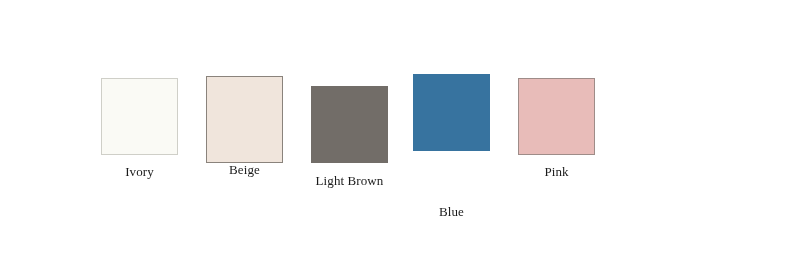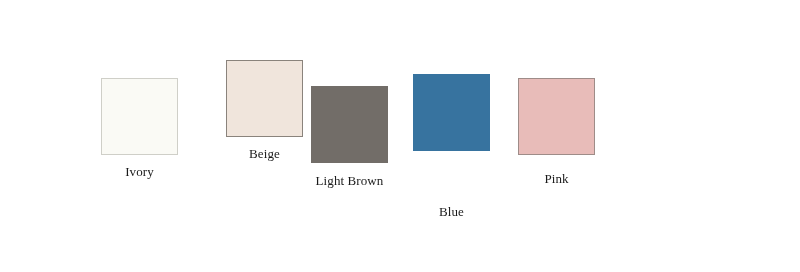--- a/index.html
+++ b/index.html
@@ -44,29 +44,29 @@
   }
 </style>
 </head>
 <body>
 
 <div id="palette-canvas">
     <div class="swatch-group" style="left: 101px; top: 78px; width: 77px; height: 77px;">
       <div class="swatch-chip" title="Ivory" style="background: rgb(250, 250, 245); border-color: rgb(207, 207, 200);"></div>
       <div class="swatch-label" style="top: 88px;">Ivory</div>
     </div>
-    <div class="swatch-group" style="left: 206px; top: 60px; width: 77px; height: 77px; margin-left: 20px;">
+    <div class="swatch-group" style="left: 206px; top: 76px; width: 77px; height: 87px;">
       <div class="swatch-chip" title="Beige" style="background: rgb(240, 229, 220); border-color: rgb(138, 131, 124);"></div>
       <div class="swatch-label" style="top: 88px;">Beige</div>
     </div>
     <div class="swatch-group" style="left: 311px; top: 78px; width: 77px; height: 77px; margin-top: 8px;">
       <div class="swatch-chip" title="Light Brown" style="background: rgb(114, 109, 104); border-color: rgb(114, 109, 104);"></div>
       <div class="swatch-label" style="top: 89px;">Light Brown</div>
     </div>
     <div class="swatch-group" style="left: 413px; top: 74px; width: 77px; height: 77px;">
       <div class="swatch-chip" title="Blue" style="background: rgb(55, 115, 159); border-color: rgb(55, 115, 159);"></div>
       <div class="swatch-label" style="top: 90px; margin-top: 42px;">Blue</div>
     </div>
     <div class="swatch-group" style="left: 518px; top: 78px; width: 77px; height: 77px;">
       <div class="swatch-chip" title="Pink" style="background: rgb(232, 188, 185); border-color: rgb(158, 140, 136);"></div>
-      <div class="swatch-label" style="top: 88px; margin-top: 7px;">Pink</div>
+      <div class="swatch-label" style="top: 88px;">Pink</div>
     </div>
   </div>
 
 </body></html>

